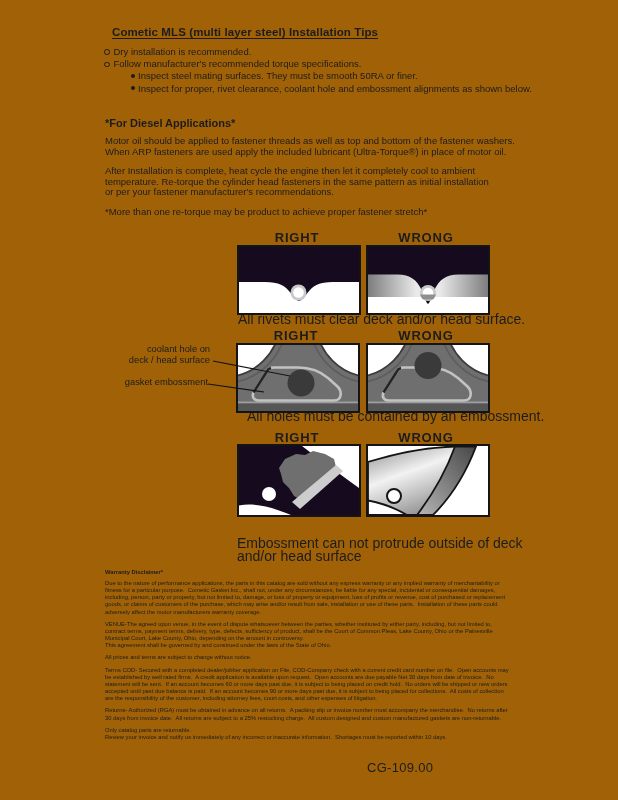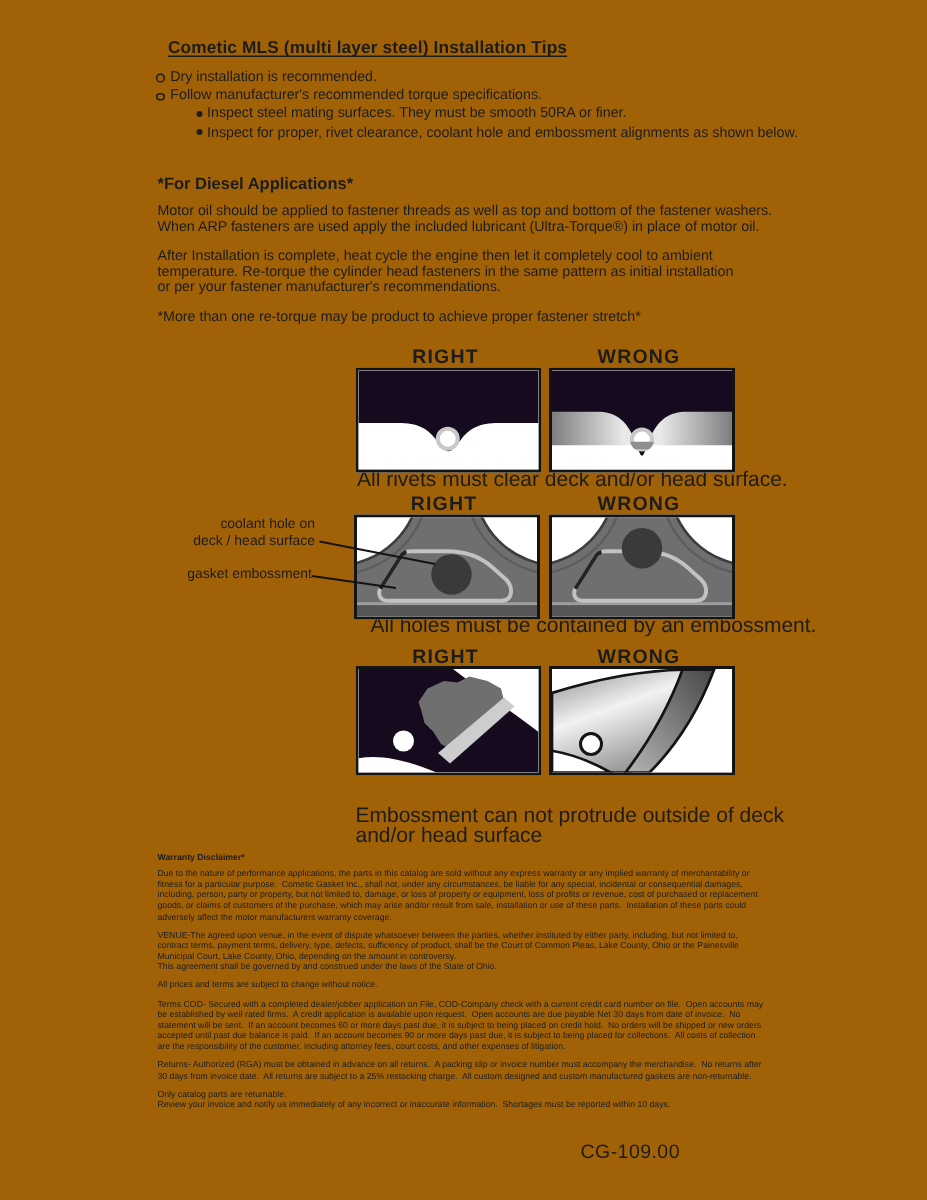--- a/index.html
+++ b/index.html
@@ -28,21 +28,21 @@
   .dbox{position:absolute;width:120px;border:2px solid #141414;background:#fff;z-index:1;}
   .dbox svg{display:block;}
   .dcaption{position:absolute;font-size:14px;font-weight:normal;white-space:pre-line;line-height:12.5px;}
   .side-label{position:absolute;text-align:right;font-size:9.3px;line-height:10.6px;white-space:pre-line;}
   .pointer-lines{position:absolute;left:205px;top:355px;z-index:5;}
   
   .warranty{position:absolute;left:105px;top:569px;width:430px;}
   .warranty h4{margin:0 0 5px 0;font-size:5.8px;font-weight:bold;}
   .warranty p{margin:0 0 5px 0;font-size:5.8px;line-height:7.15px;white-space:pre;letter-spacing:0;}
   
-  .footer-code{position:absolute;left:387px;top:760px;font-size:13px;letter-spacing:.3px;}
+  .footer-code{position:absolute;left:367px;top:760px;font-size:13px;letter-spacing:.3px;}
 </style>
 </head>
 <body>
 
 <div class="page">
 
   <div class="doc-title">Cometic MLS (multi layer steel) Installation Tips</div>
 
   <div class="bullets">
     <div class="b-row">

